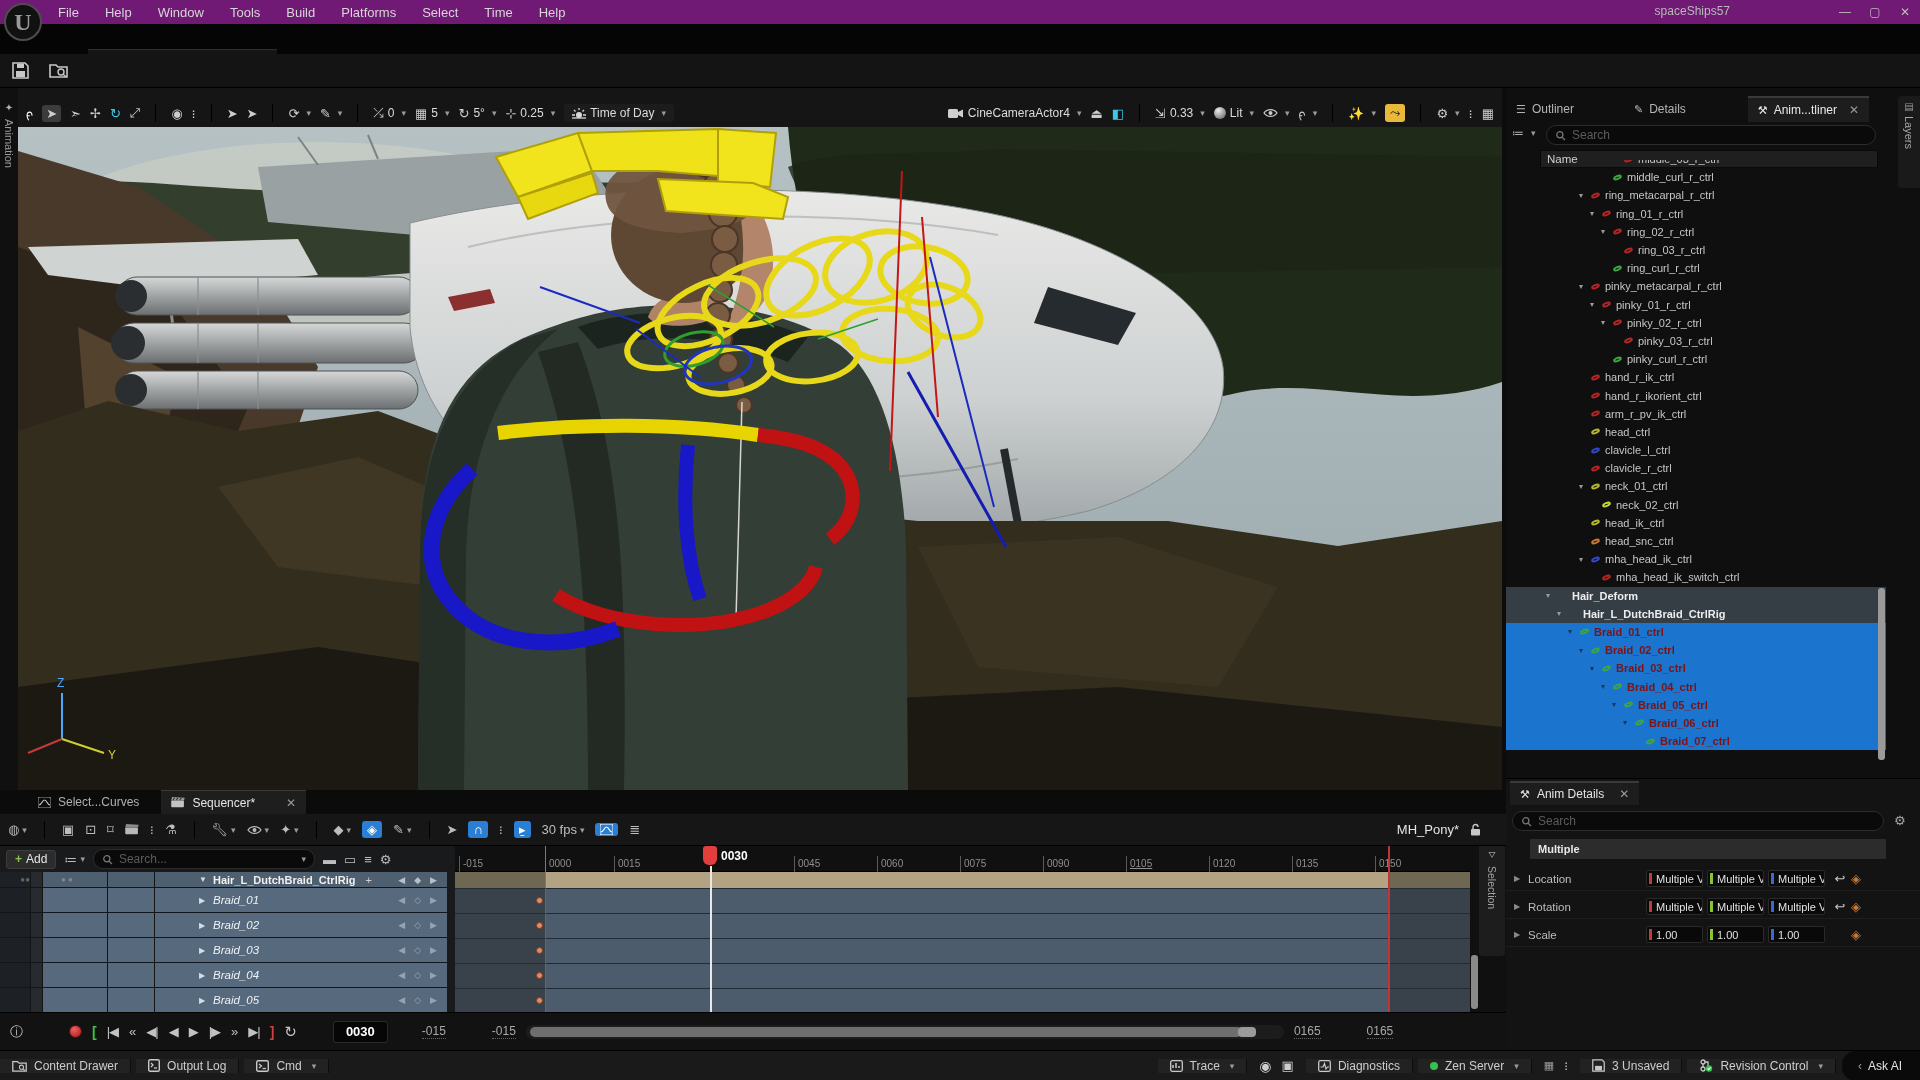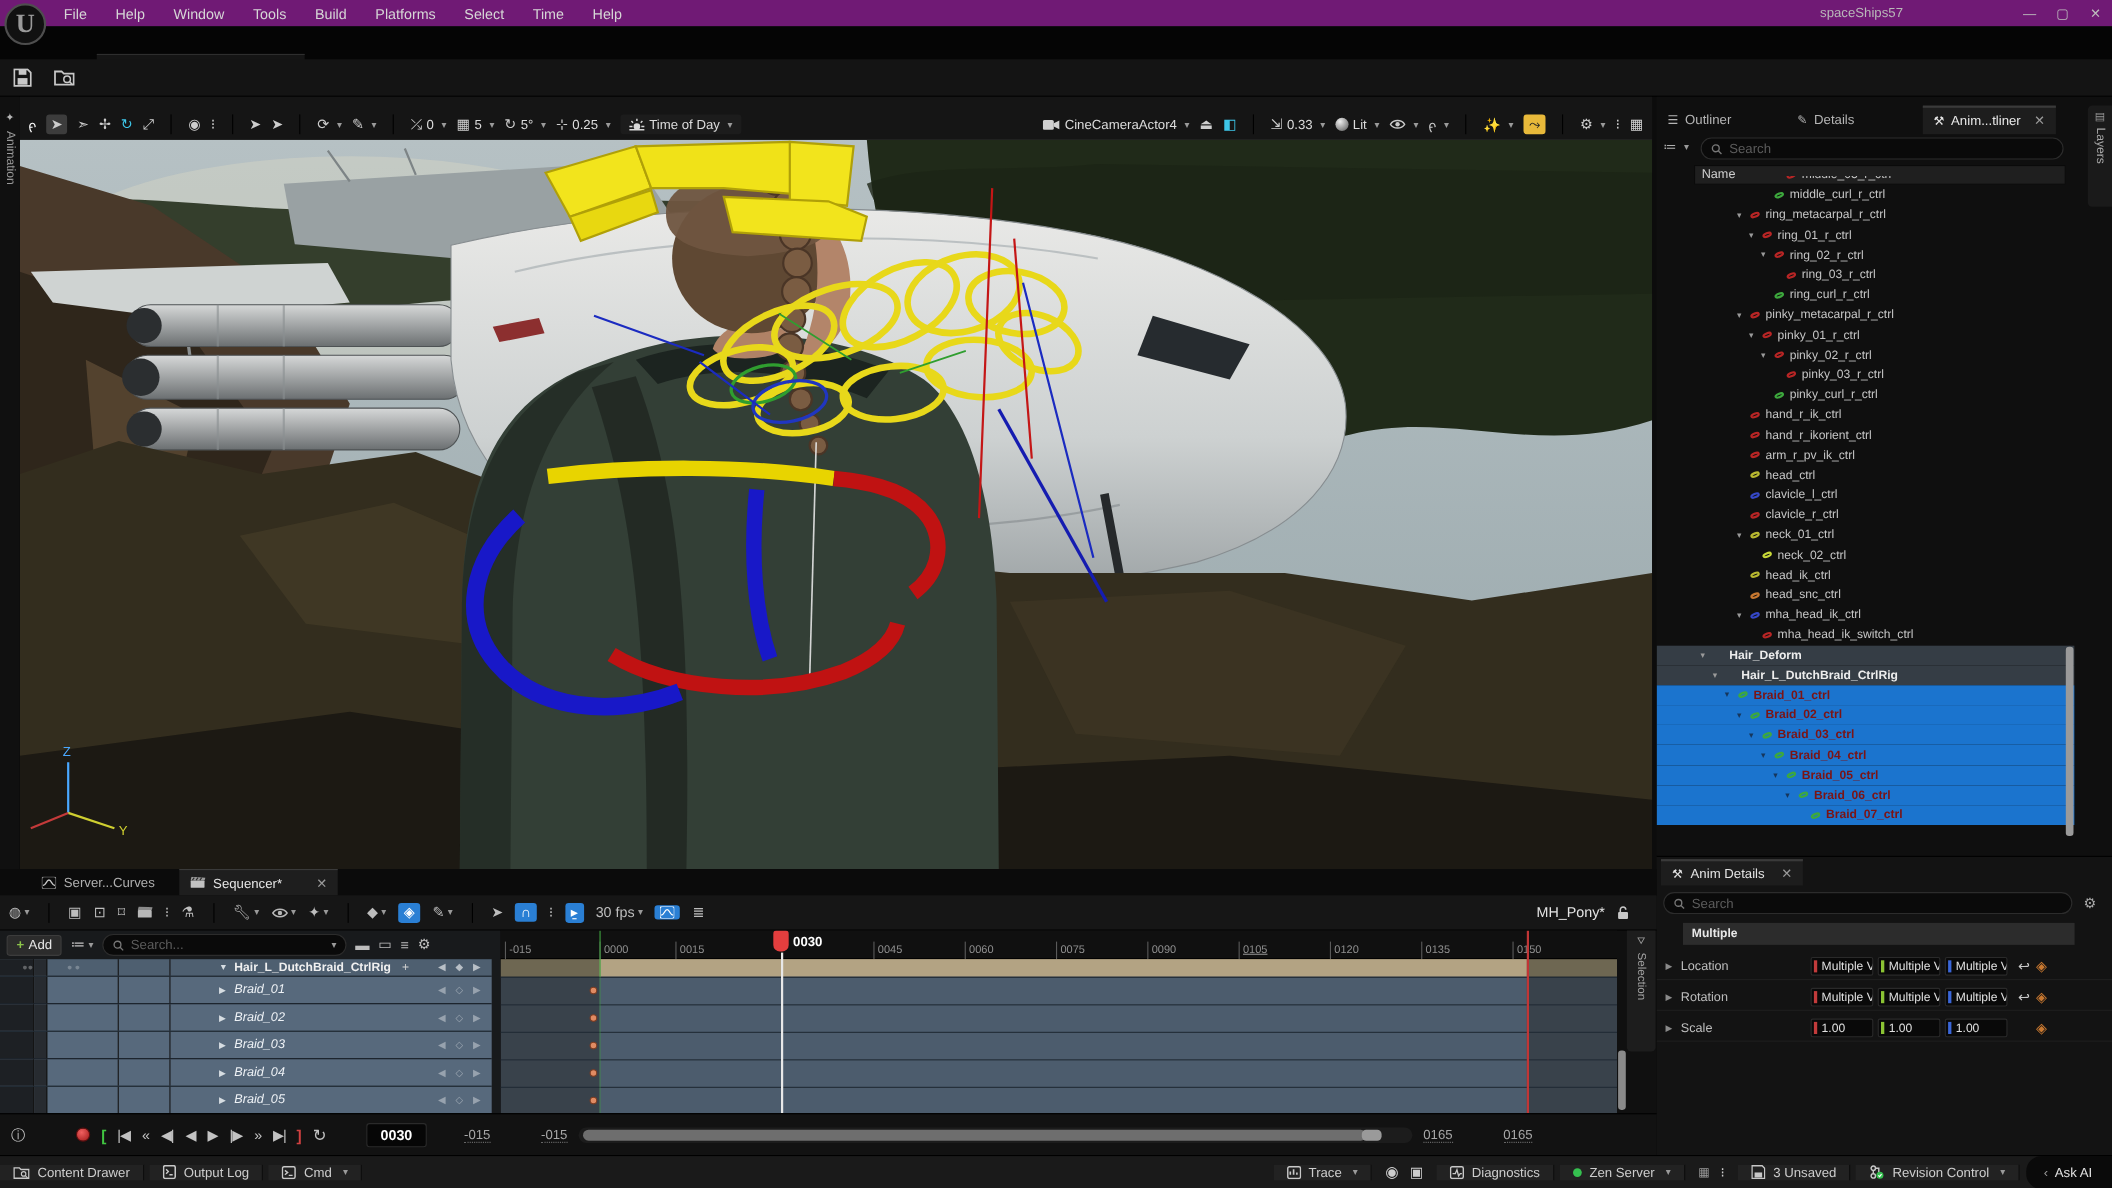--- a/index.html
+++ b/index.html
@@ -763,21 +763,21 @@
     </div>
   </div>
 
   <div id="seq" class="abs">
     <div id="seqtabs" class="abs row">
       <div class="stab" style="margin-left:28px;">
         <svg class="ico" width="13" height="11" viewBox="0 0 13 11">
             <rect x="0" y="0" width="13" height="11" rx="2" fill="none" stroke="#9a9a9a"></rect>
             <path d="M1,8 C4,8 4,3 6.5,3 C9,3 9,8 12,8" fill="none" stroke="#c8c8c8" stroke-width="1.2"></path>
           </svg>
-        <span>Server...Curves</span>
+        <span>Select...Curves</span>
         </div>
       <div class="stab active" style="margin-left:12px;">
         <svg class="ico" width="14" height="11" viewBox="0 0 16 13">
             <rect x="0" y="4" width="15" height="8" fill="#c2c2c2" rx="1"></rect>
             <path d="M0,4 L15,4 L16,1 L1,0 Z" fill="#9a9a9a"></path>
             <path d="M2,3.6 L4,1 M6,3.6 L8,1 M10,3.6 L12,1" stroke="#2a2a2a" stroke-width="1.2"></path>
           </svg>
         <span>Sequencer*</span>
         <span style="color:#9a9a9a;margin-left:24px;">✕</span>
         </div>

